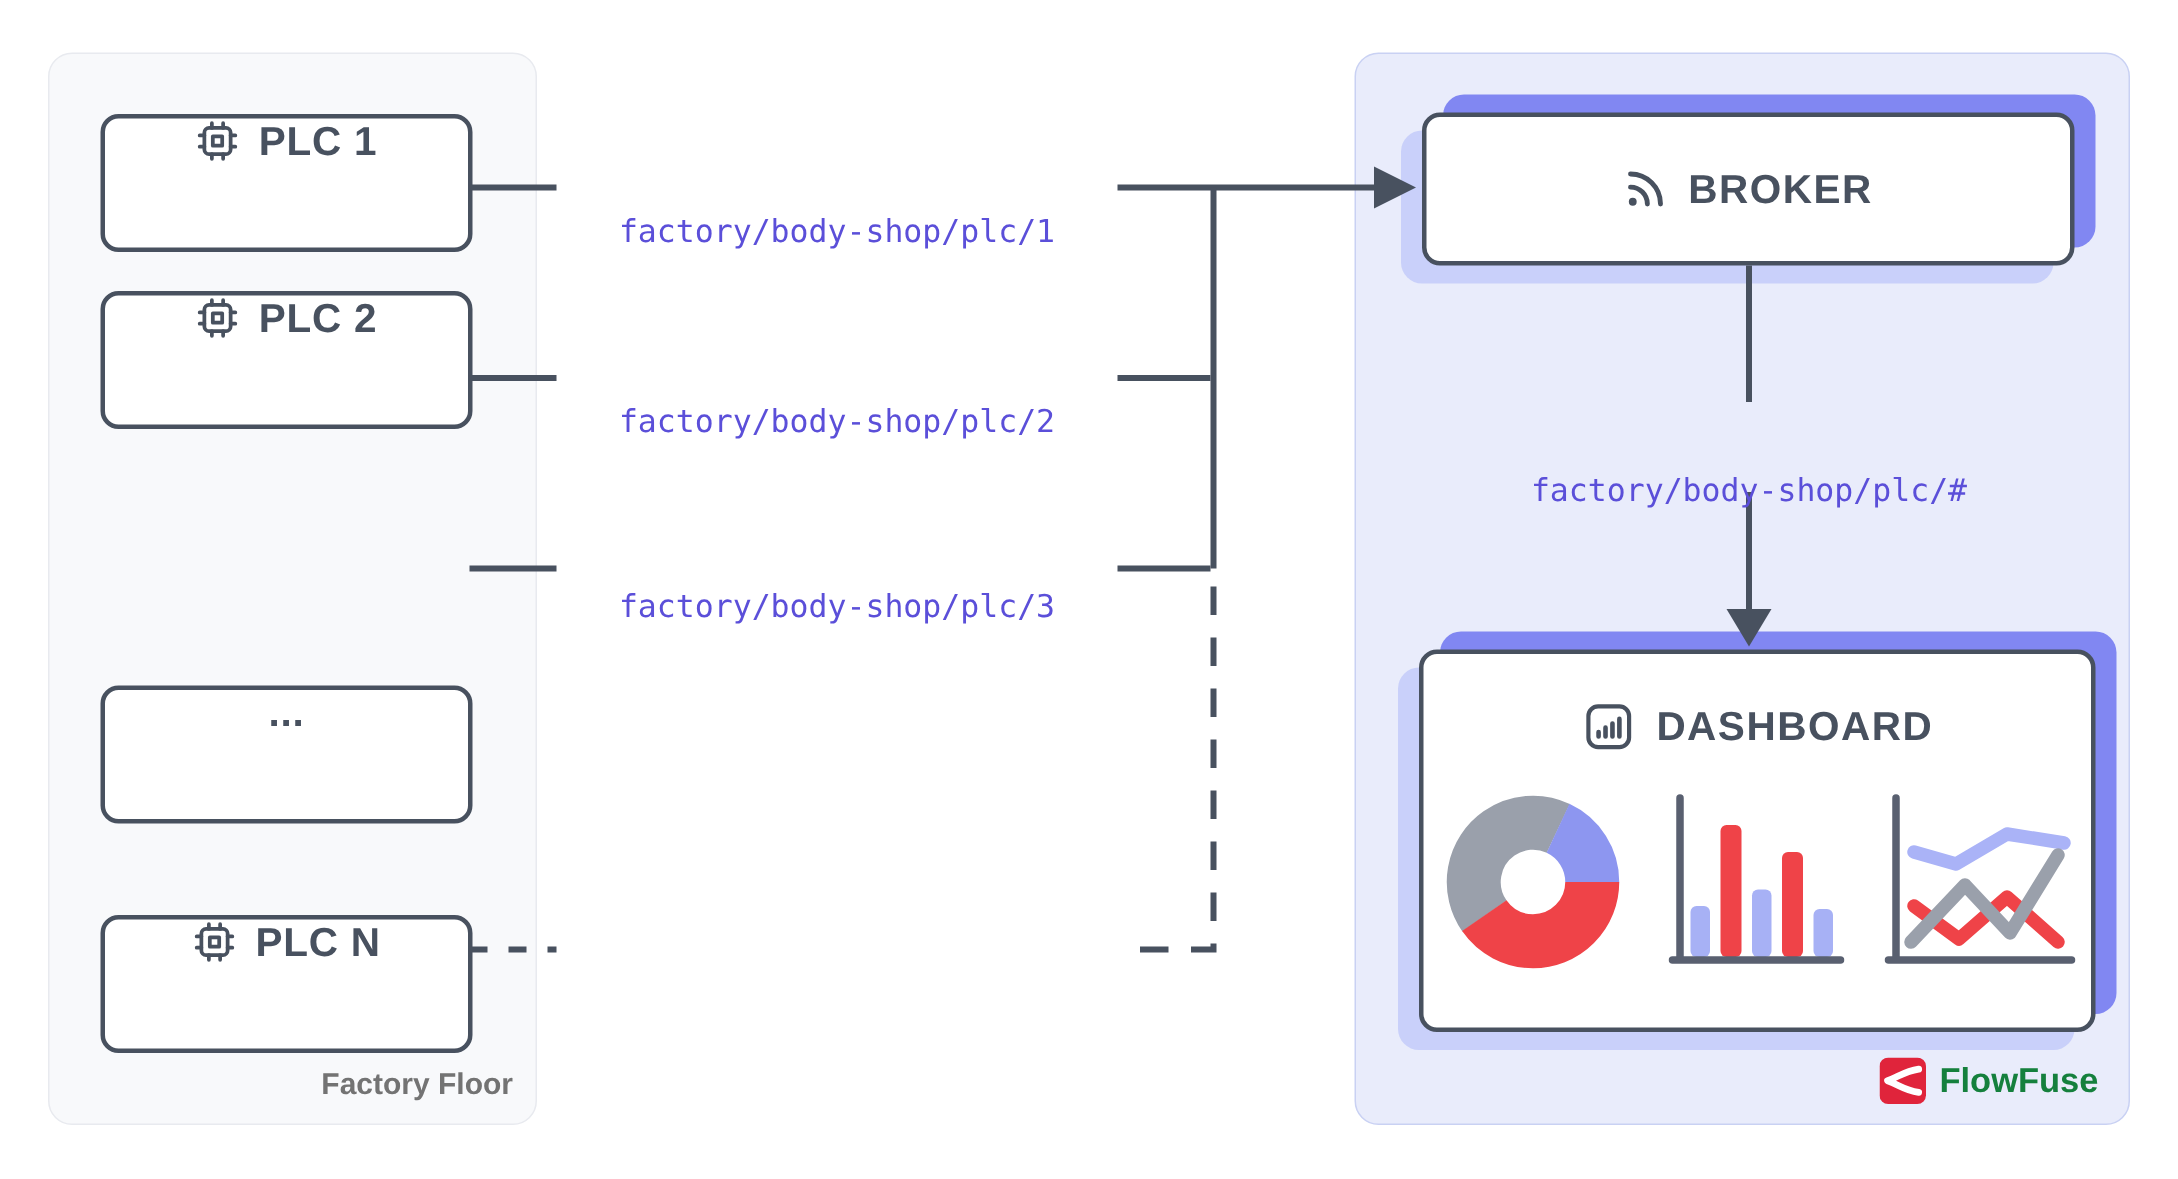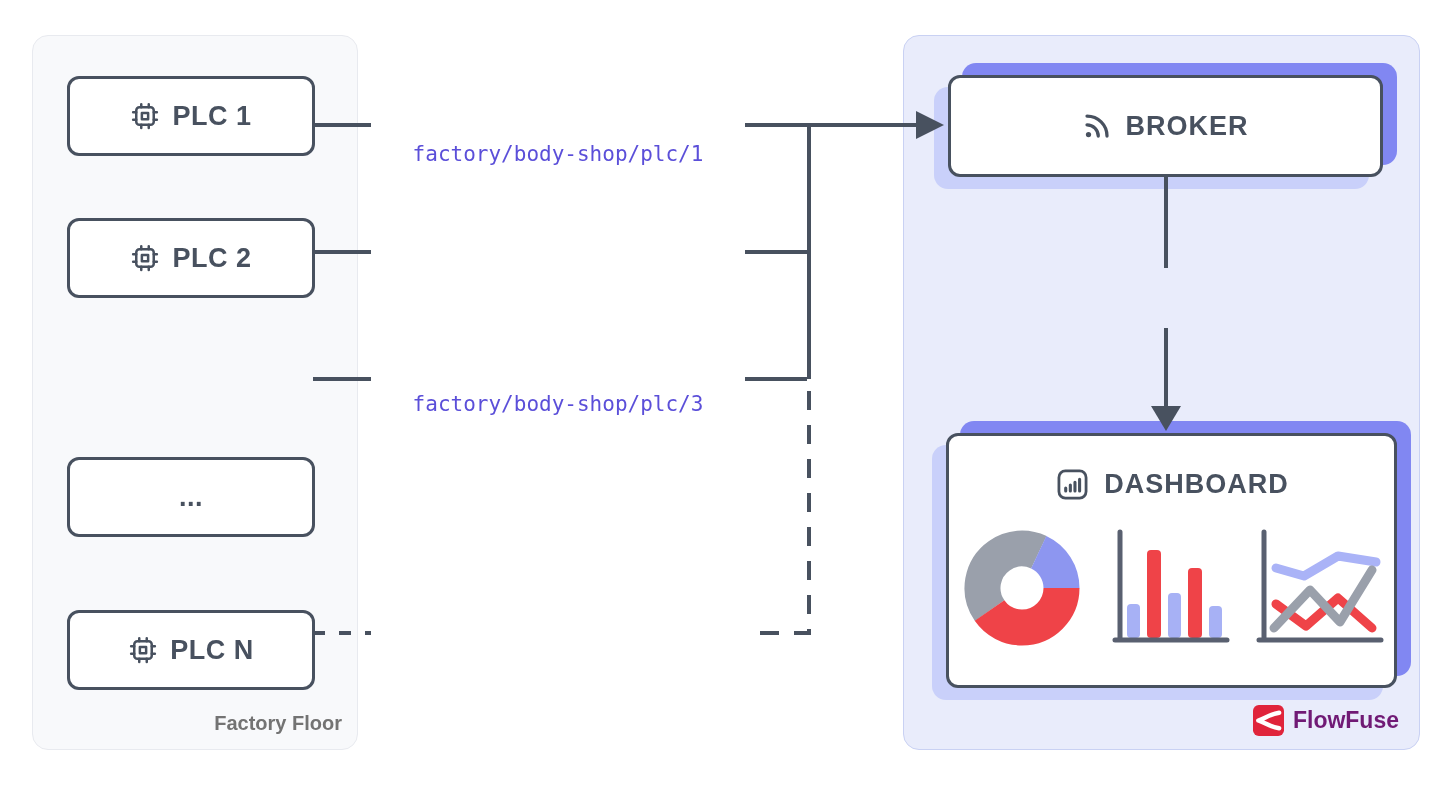--- a/index.html
+++ b/index.html
@@ -12,27 +12,27 @@
   .panel.factory{
     left:32px;top:35px;width:326px;height:715px;
     background:#f8f9fb;border:1px solid #e8eaef;
   }
   .panel.cloud{
     left:903px;top:35px;width:517px;height:715px;
     background:#e9ecfb;border:1px solid #c9d1f3;
   }
   
   .plc-node{
-    position:absolute;left:34px;width:248px;height:80px;
+    position:absolute;left:34px;width:248px;height:92px;
     background:#ffffff;border:3px solid #48515f;border-radius:12px;
-    box-sizing:border-box;display:flex;align-items:center;justify-content:center;gap:12px;
+    box-sizing:border-box;display:flex;justify-content:center;gap:12px;
     color:#48515f;
   }
   .plc-node .label{font-size:27px;font-weight:bold;letter-spacing:.5px;}
-  .plc-node.r0{top:40px;} .plc-node.r1{top:182px;} .plc-node.r2{top:294px;}
+  .plc-node.r0{top:40px;} .plc-node.r1{top:158px;} .plc-node.r2{top:294px;}
   .plc-node.r3{top:421px;} .plc-node.r4{top:574px;}
   .cpu{width:30px;height:30px;display:block;}
   .panel-caption{
     position:absolute;right:15px;bottom:14px;font-size:20px;font-weight:bold;color:#737373;
   }
   
   .topic{
     position:absolute;width:360px;left:378px;text-align:center;
     font-family:"DejaVu Sans Mono",monospace;font-size:21px;color:#5b4fd9;z-index:60;margin-top:30px;
   }
@@ -57,21 +57,21 @@
     position:absolute;left:0;right:0;top:30px;display:flex;align-items:center;justify-content:center;gap:13px;
   }
   .chart{position:absolute;}
   .chart.donut{left:13px;top:90px;}
   .chart.bars{left:161px;top:92px;}
   .chart.lines{left:305px;top:92px;}
   
   .brand{
     position:absolute;right:20px;bottom:13px;display:flex;align-items:center;gap:9px;z-index:60;
   }
-  .brand .name{font-size:23px;font-weight:bold;color:#701a75;text-align:right;}
+  .brand .name{font-size:23px;font-weight:bold;color:#15803d;text-align:right;}
   .icon{display:inline-flex;}
 </style>
 </head>
 <body>
 
 <div class="canvas">
 
   <svg class="connectors" width="1452" height="786" viewBox="0 0 1452 786">
     <g stroke="#48515f" stroke-width="4" fill="none">
 
@@ -133,20 +133,21 @@
           <path d="M9 2.5V5M15 2.5V5M9 19v2.5M15 19v2.5M2.5 9H5M2.5 15H5M19 9h2.5M19 15h2.5"></path>
         </svg>
       </span>
       <span class="label">PLC N</span>
     </div>
 
     <div class="panel-caption">Factory Floor</div>
   </section>
 
   <div class="topic t0">factory/body-shop/plc/1</div>
+  <div class="topic t1">factory/body-shop/plc/2</div>
   <div class="topic t2">factory/body-shop/plc/3</div>
 
   <section class="panel cloud">
 
     <div class="stack dash-stack">
       <div class="shadow purple"></div>
       <div class="shadow light"></div>
       <div class="box">
         <div class="dash-title">
           <span class="icon">
@@ -209,14 +210,15 @@
       <span class="icon">
         <svg width="31" height="31" viewBox="0 0 32 32">
           <rect width="32" height="32" rx="6" fill="#e0243b"></rect>
           <path d="M27 8 C17 9.5 13 13.5 5.5 16 C13 18.5 17 22.5 27 24" stroke="#ffffff" stroke-width="4.6" fill="none" stroke-linecap="round" stroke-linejoin="round"></path>
         </svg>
       </span>
       <span class="name">FlowFuse</span>
     </div>
   </section>
 
+  <div class="topic wild">factory/body-shop/plc/#</div>
 
 </div>
 
 </body></html>

